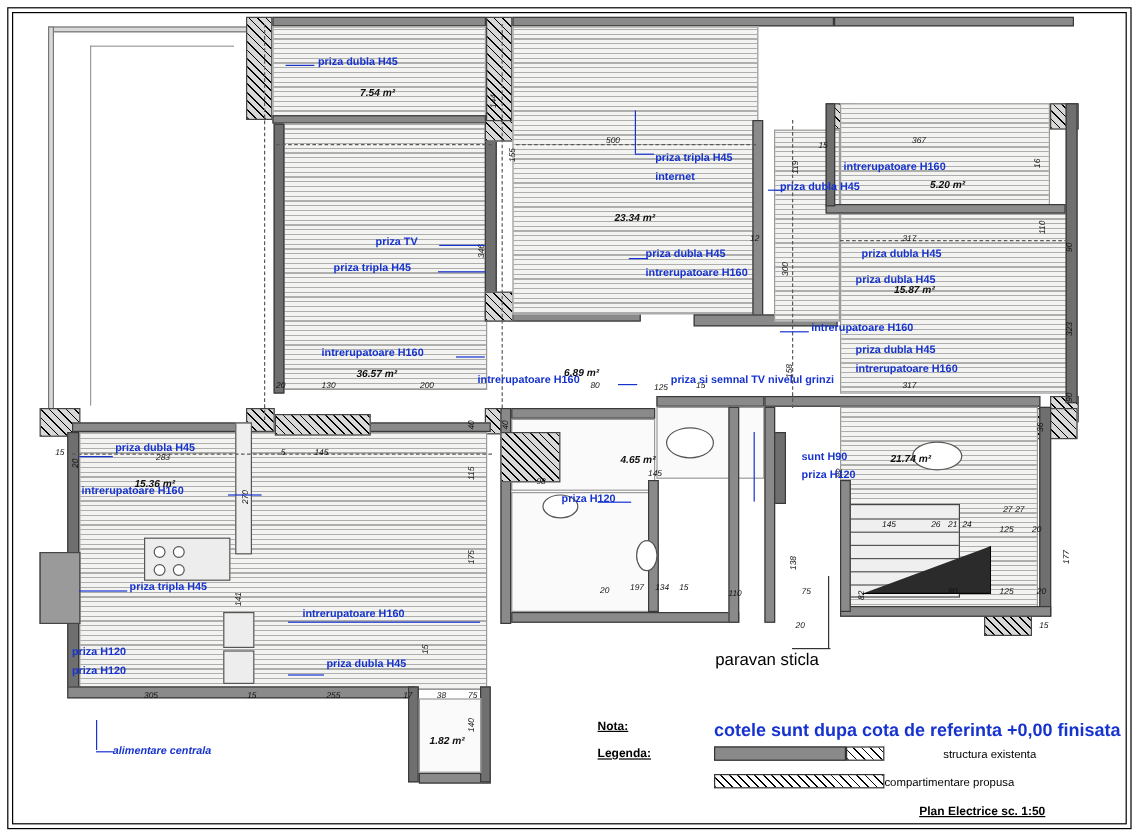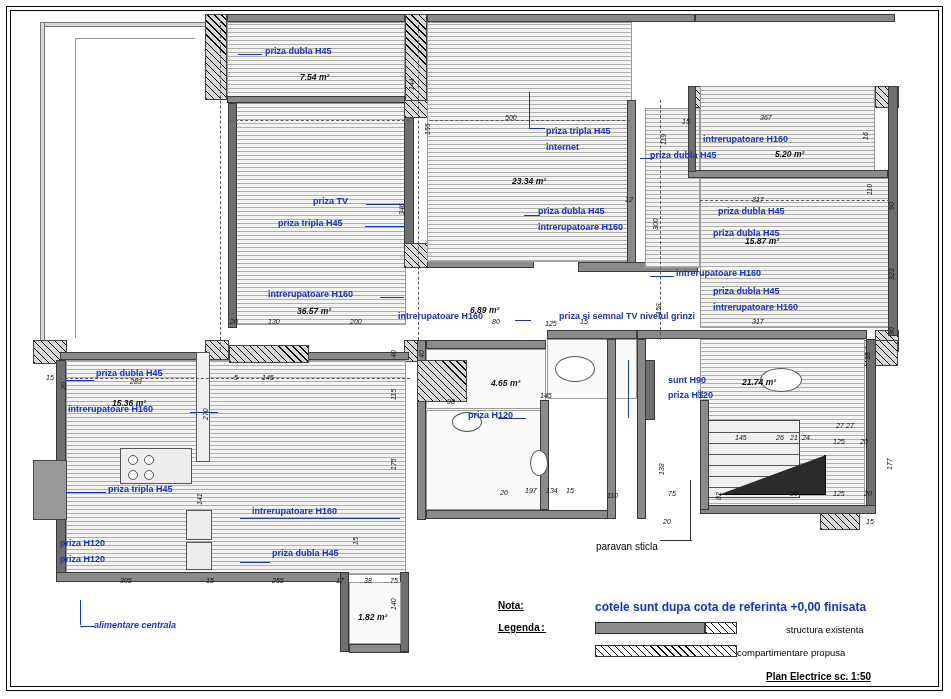--- a/index.html
+++ b/index.html
@@ -23,25 +23,25 @@
   .dash{position:absolute;border-top:1px dashed #5a5a5a;}
   .dashv{position:absolute;border-left:1px dashed #5a5a5a;}
   .dim{position:absolute;font-style:italic;font-size:7px;color:#111;white-space:nowrap;}
   .dimv{position:absolute;font-style:italic;font-size:7px;color:#111;white-space:nowrap;
      transform-origin:0 0;transform:rotate(-90deg);}
   .area{position:absolute;font-style:italic;font-size:8.5px;color:#111;white-space:nowrap;font-weight:bold;}
   .blue{position:absolute;color:#1633cf;font-size:9px;white-space:nowrap;}
   .blue.b{font-weight:bold;}
   .bline{position:absolute;background:#1633cf;height:1px;}
   .blinev{position:absolute;background:#1633cf;width:1px;}
-  .blk{position:absolute;color:#000;font-size:10px;white-space:nowrap;}
+  .blk{position:absolute;color:#000;font-size:14px;white-space:nowrap;}
   .ldr{position:absolute;border-left:1px solid #333;}
   .leg-label{position:absolute;font-size:10px;color:#000;text-decoration:underline;font-weight:bold;}
   .leg-txt{position:absolute;font-size:9.5px;color:#000;}
-  .leg-blue{position:absolute;font-size:12px;color:#1633cf;font-weight:bold;}
+  .leg-blue{position:absolute;font-size:15px;color:#1633cf;font-weight:bold;}
   .leg-bar{position:absolute;height:12px;box-sizing:border-box;border:1px solid #333;}
   .leg-bar.solid{background:#8a8a8a;}
   .leg-bar.hat{background-image:repeating-linear-gradient(45deg,#000 0 1px,transparent 1px 5px);background-color:#fff;}
   .title{position:absolute;font-size:10px;font-weight:bold;text-decoration:underline;color:#000;}
 
   .stairs{position:absolute;box-sizing:border-box;border:1px solid #444;background:#efefef;}
   .stairs .st{position:absolute;left:0;right:0;border-top:1px solid #555;}
   .fix{position:absolute;box-sizing:border-box;border:1px solid #555;border-radius:50%/50%;background:#fff;}
   .rect{position:absolute;box-sizing:border-box;border:1px solid #555;background:#fff;}
 </style>
@@ -225,21 +225,21 @@
   <div class="dim" style="left:663px;top:518px;">20</div>
   <div class="dim" style="left:866px;top:518px;">15</div>
   <div class="dimv" style="left:60px;top:390px;">20</div>
 
   <div class="area" style="left:300px;top:72px;">7.54 m²</div>
   <div class="area" style="left:512px;top:176px;">23.34 m²</div>
   <div class="area" style="left:775px;top:149px;">5.20 m²</div>
   <div class="area" style="left:745px;top:236px;">15.87 m²</div>
   <div class="area" style="left:297px;top:306px;">36.57 m²</div>
   <div class="area" style="left:470px;top:305px;">6.89 m²</div>
-  <div class="area" style="left:491px;top:378px;text-align:right;">4.65 m²</div>
+  <div class="area" style="left:517px;top:378px;text-align:right;">4.65 m²</div>
   <div class="area" style="left:112px;top:398px;">15.36 m²</div>
   <div class="area" style="left:742px;top:377px;">21.74 m²</div>
   <div class="area" style="left:358px;top:612px;">1.82 m²</div>
 
   <div class="bline" style="left:238px;top:54px;width:24px;"></div>
   <div class="blue b" style="left:265px;top:46px;">priza dubla H45</div>
 
   <div class="blinev" style="left:529px;top:92px;height:36px;"></div>
   <div class="bline" style="left:529px;top:128px;width:16px;"></div>
   <div class="blue b" style="left:546px;top:126px;">priza tripla H45</div>
@@ -308,21 +308,21 @@
 
   <div class="blinev" style="left:80px;top:600px;height:25px;"></div>
   <div class="bline" style="left:80px;top:626px;width:14px;"></div>
   <div class="blue b" style="left:94px;top:620px;font-style:italic;">alimentare centrala</div>
 
   <div class="ldr" style="left:690px;top:480px;height:60px;"></div>
   <div class="thin" style="left:660px;top:540px;width:32px;height:1px;background:#333;"></div>
   <div class="blk" style="left:596px;top:541px;">paravan sticla</div>
 
   <div class="leg-label" style="left:498px;top:600px;">Nota:</div>
-  <div class="leg-label" style="left:498px;top:623px;font-family:Liberation Mono, monospace;">Legenda:</div>
+  <div class="leg-label" style="left:498px;top:623px;">Legenda:</div>
   <div class="leg-blue" style="left:595px;top:600px;">cotele sunt dupa cota de referinta +0,00 finisata</div>
 
   <div class="leg-bar solid" style="left:595px;top:622px;width:110px;"></div>
   <div class="leg-bar hat" style="left:705px;top:622px;width:32px;"></div>
   <div class="leg-txt" style="left:786px;top:624px;">structura existenta</div>
 
   <div class="leg-bar hat" style="left:595px;top:645px;width:142px;"></div>
   <div class="leg-txt" style="left:737px;top:647px;">compartimentare propusa</div>
 
   <div class="title" style="left:766px;top:671px;">Plan Electrice  sc. 1:50</div>

